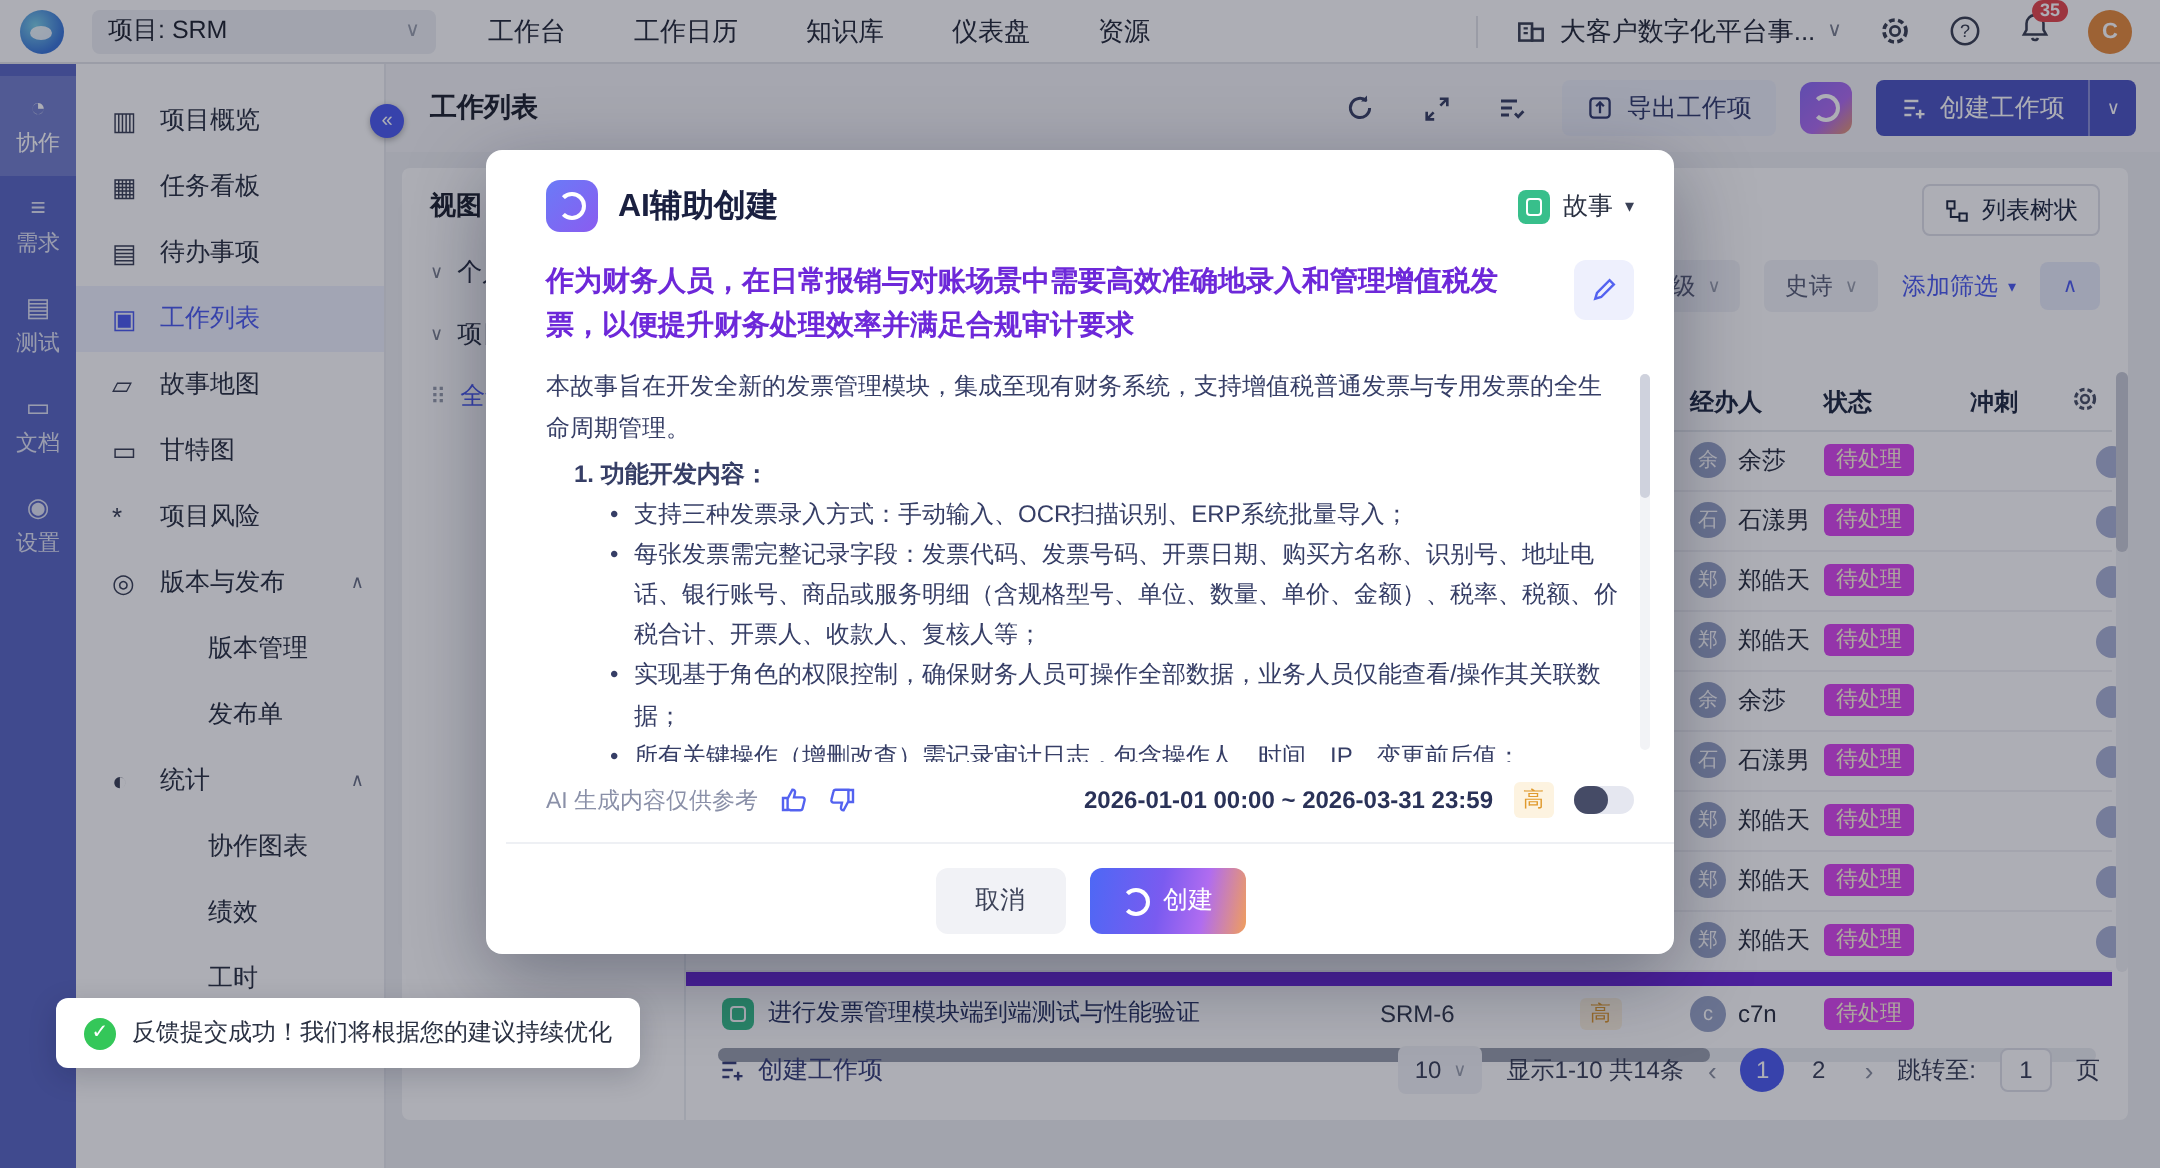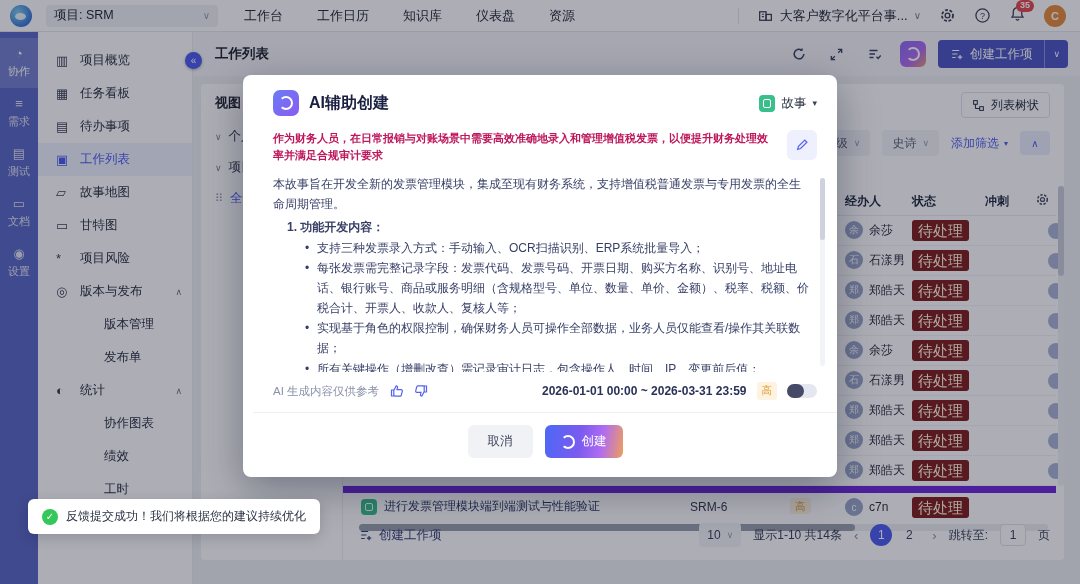--- a/index.html
+++ b/index.html
@@ -94,21 +94,21 @@
           display:flex; align-items:center; justify-content:center; font-size:10px; cursor:pointer; }
   .t-header { position:absolute; top:102px; left:0; right:8px; height:30px; border-bottom:1px solid #e9ebef;
           font-size:12px; font-weight:bold; color:#1f2940; }
   .th-cell { position:absolute; top:7px; }
   .rows { position:absolute; top:132px; left:0; right:8px; }
   .t-row { position:relative; height:30px; border-bottom:1px solid #f1f2f5; font-size:12px; }
   .cell-assignee { position:absolute; left:502px; top:5px; display:flex; align-items:center; gap:6px; color:#2a3040; }
   .mini-av { width:18px; height:18px; border-radius:50%; background:#9aa6c8; color:#fff; font-size:10px;
           display:flex; align-items:center; justify-content:center; flex:0 0 18px; }
   .cell-status { position:absolute; left:569px; top:6px; }
-  .st-badge { background:#7f1d1d; color:#fff6dc; font-size:15px; border-radius:3px; padding:2px 6px; }
+  .st-badge { background:#d946ef; color:#fff6dc; font-size:11px; border-radius:3px; padding:2px 6px; }
   .cell-edge { position:absolute; right:-8px; top:7px; width:16px; height:16px; border-radius:50%;
           background:#aab3d6; }
   .row-full { position:absolute; top:402px; left:0; right:8px; height:30px; border-top:7px solid #6d28d9;
           font-size:12px; }
   .cell-title { position:absolute; left:18px; top:5px; display:flex; align-items:center; gap:7px;
           color:#2a3562; cursor:pointer; }
   .story-ic { width:16px; height:16px; border-radius:4px; background:#38bf8b; position:relative; flex:0 0 16px; }
   .story-ic::after { content:""; position:absolute; inset:4px; border:1.4px solid #fff; border-radius:2px; }
   .cell-key { position:absolute; left:347px; top:7px; color:#333a4c; }
   .cell-pri { position:absolute; left:447px; top:6px; }
@@ -141,21 +141,21 @@
   .m-ai-ic { width:26px; height:26px; border-radius:7px; background:linear-gradient(135deg,#6a7bf7,#8a5cf0);
           position:relative; margin-right:10px; }
   .m-ai-ic::after { content:""; position:absolute; inset:6px; border:2.5px solid #fff;
           border-left-color:transparent; border-radius:50%; }
   .m-title { font-size:16px; font-weight:bold; color:#1a2040; }
   .m-type { margin-left:auto; display:flex; align-items:center; gap:6px; font-size:12.5px; color:#2a3142;
           cursor:pointer; }
   .m-type .story-ic { width:17px; height:17px; }
   .m-type .chev { font-size:9px; color:#3a4156; }
   .m-story-title { padding:4px 20px 10px; display:flex; gap:12px; }
-  .m-story-title .txt { flex:1; font-size:11px; line-height:1.55; font-weight:bold; color:#be185d; }
+  .m-story-title .txt { flex:1; font-size:14px; line-height:1.55; font-weight:bold; color:#6d28d9; }
   .btn-edit { width:30px; height:30px; background:#eef0fd; border-radius:6px; flex:0 0 30px;
           display:flex; align-items:center; justify-content:center; cursor:pointer; }
   .m-body { position:relative; margin:0 12px 0 20px; padding-right:14px; height:198px; overflow:hidden;
           font-size:12px; line-height:1.68; color:#363e66; }
   .m-line.v-heading { font-weight:bold; padding-left:14px; margin-top:3px; }
   .m-line.v-bullet { padding-left:44px; position:relative; }
   .m-line.v-bullet::before { content:"•"; position:absolute; left:32px; }
   .m-scrolltrack { position:absolute; right:0; top:4px; width:5px; height:188px; border-radius:3px; background:#f2f3f6; }
   .m-scrollthumb { width:5px; height:62px; border-radius:3px; background:#cfd2dd; }
   .m-meta { display:flex; align-items:center; padding:10px 20px 12px;justify-content:flex-end; }
@@ -349,20 +349,27 @@
           <svg width="15" height="15" viewBox="0 0 16 16">
             <path d="M9.5 2.5h4v4M6.5 13.5h-4v-4M13.5 2.5L9.8 6.2M2.5 13.5l3.7-3.7" fill="none" stroke="#3a4266" stroke-width="1.4"></path>
           </svg>
         </div>
         <div class="tool-ic">
           <svg width="16" height="16" viewBox="0 0 16 16">
             <path d="M2.5 4.5h8M2.5 8h5.5M2.5 11.5h4" stroke="#3a4266" stroke-width="1.4"></path>
             <path d="M9.5 10.8l1.6 1.6 2.6-2.8" fill="none" stroke="#3a4266" stroke-width="1.4"></path>
           </svg>
         </div>
+        <div class="btn-export">
+          <svg width="14" height="14" viewBox="0 0 16 16">
+            <rect x="2.5" y="2.5" width="11" height="11" rx="2" fill="none" stroke="#333d6e" stroke-width="1.3"></rect>
+            <path d="M8 11V5M5.8 7l2.2-2.2L10.2 7" fill="none" stroke="#333d6e" stroke-width="1.3"></path>
+          </svg>
+          <span>导出工作项</span>
+        </div>
         <div class="ai-sq"></div>
         <div class="btn-create">
           <span class="bc-main">
             <svg width="14" height="14" viewBox="0 0 16 16">
               <path d="M2.5 4h8M2.5 8h6M2.5 12h4" stroke="#fff" stroke-width="1.4"></path>
               <path d="M11.5 9v5M9 11.5h5" stroke="#fff" stroke-width="1.4"></path>
             </svg>
             <span>创建工作项</span>
           </span>
           <span class="bc-caret">∨</span>

